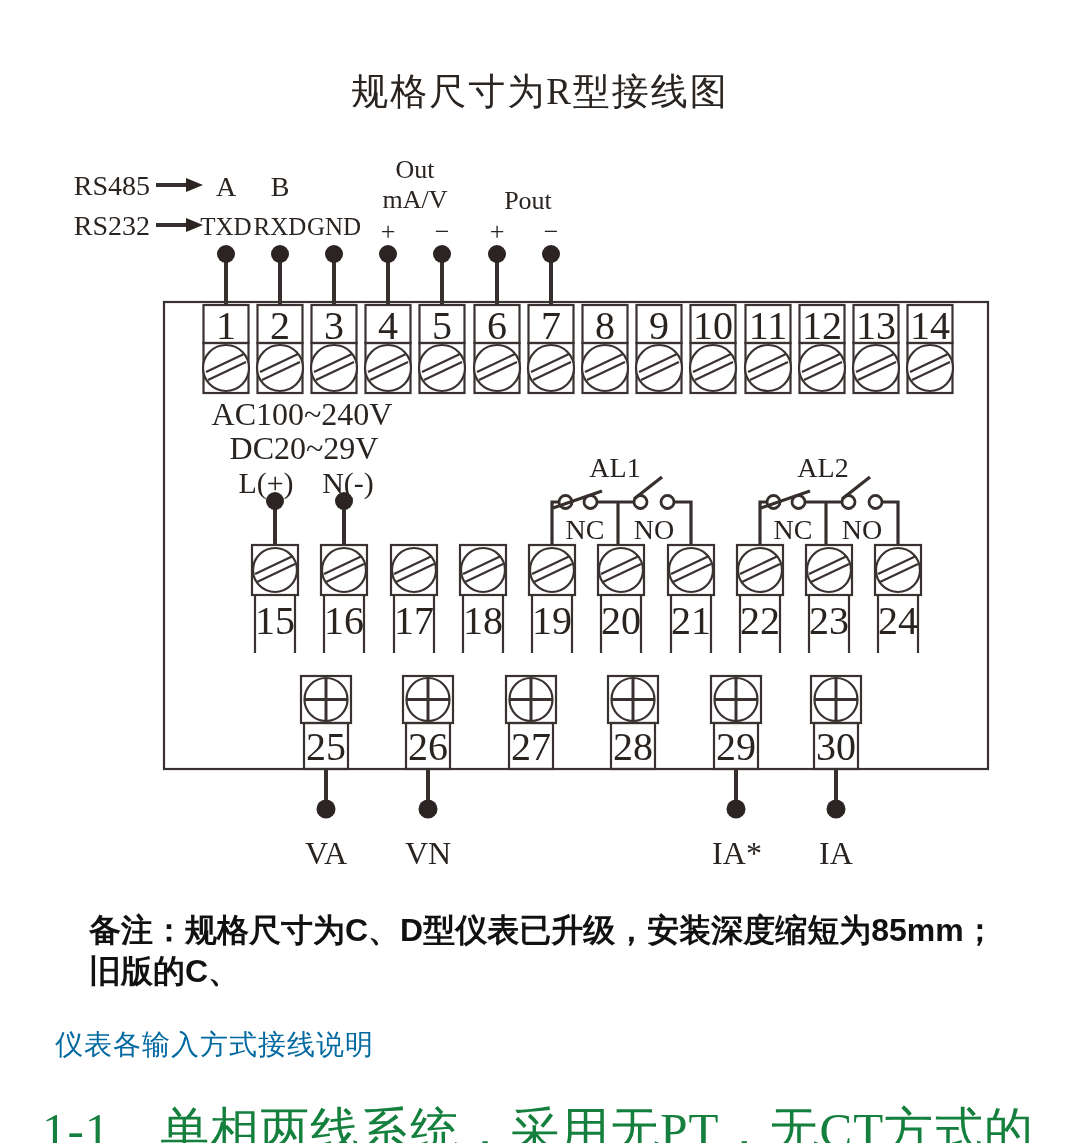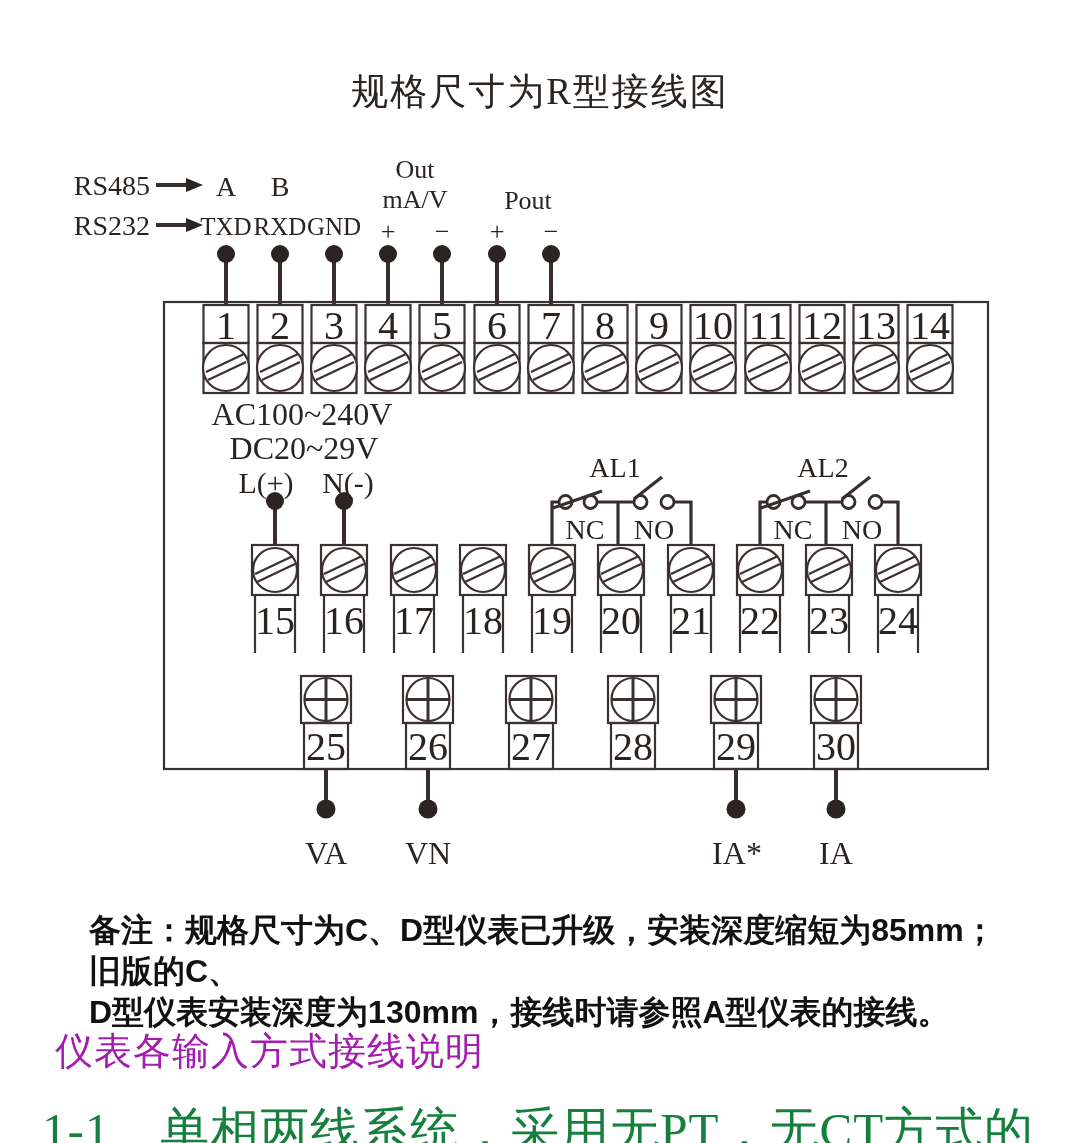--- a/index.html
+++ b/index.html
@@ -2,21 +2,21 @@
 <html><head>
 <meta charset="utf-8">
 <style>
   html,body{margin:0;padding:0;background:#ffffff;}
   .page{position:relative;width:1080px;height:1143px;background:#ffffff;overflow:hidden;
         font-family:"Liberation Serif","DejaVu Serif",serif;color:#2a2421;margin-top:12px;}
   .abs{position:absolute;}
   .title{top:55px;left:0;width:1080px;text-align:center;font-size:37px;letter-spacing:2px;color:#2a2421;}
   .note{top:898px;left:89px;width:930px;font-family:"Liberation Sans","DejaVu Sans",sans-serif;
         font-weight:700;font-size:32px;line-height:41px;color:#111111;}
-  .h-section{top:1014px;left:55px;font-size:38px;letter-spacing:1px;color:#a21caf;}
+  .h-section{top:1014px;left:55px;font-size:28px;letter-spacing:1px;color:#0369a1;}
   .h-sub{top:1086px;left:42px;font-size:49px;letter-spacing:1px;color:#15803d;}
   
   .bx{stroke:#3a3231;stroke-width:2.2;fill:none;}
   .scr{stroke:#3a3231;stroke-width:2.2;fill:#ffffff;}
   .w{stroke:#362f2d;stroke-width:4;fill:none;}
   .rw{stroke:#362f2d;stroke-width:3.2;fill:none;}
   .rc{stroke:#362f2d;stroke-width:2.8;fill:#ffffff;}
   .cross{stroke:#3a3231;stroke-width:3;fill:none;}
   .dot{fill:#2b2422;stroke:none;}
   .arrow{fill:#2b2422;stroke:none;}
@@ -380,19 +380,18 @@
         <circle class="dot" cx="836" cy="797" r="9.5"></circle>
       <text class="fs32" x="326" y="852" text-anchor="middle">VA</text>
       <text class="fs32" x="428" y="852" text-anchor="middle">VN</text>
       <text class="fs32" x="737" y="852" text-anchor="middle">IA*</text>
       <text class="fs32" x="836" y="852" text-anchor="middle">IA</text>
     </g>
   </svg>
 
   <div class="abs note">
     <div>备注：规格尺寸为C、D型仪表已升级，安装深度缩短为85mm；旧版的C、</div>
-    <div>D型仪表安装深度为130mm，接线时请参照A型仪表的接线。</div>
   </div>
 
   <div class="abs h-section">仪表各输入方式接线说明</div>
   <div class="abs h-sub">1-1、单相两线系统，采用无PT，无CT方式的接线图</div>
 
 </div>
 
 </body></html>

